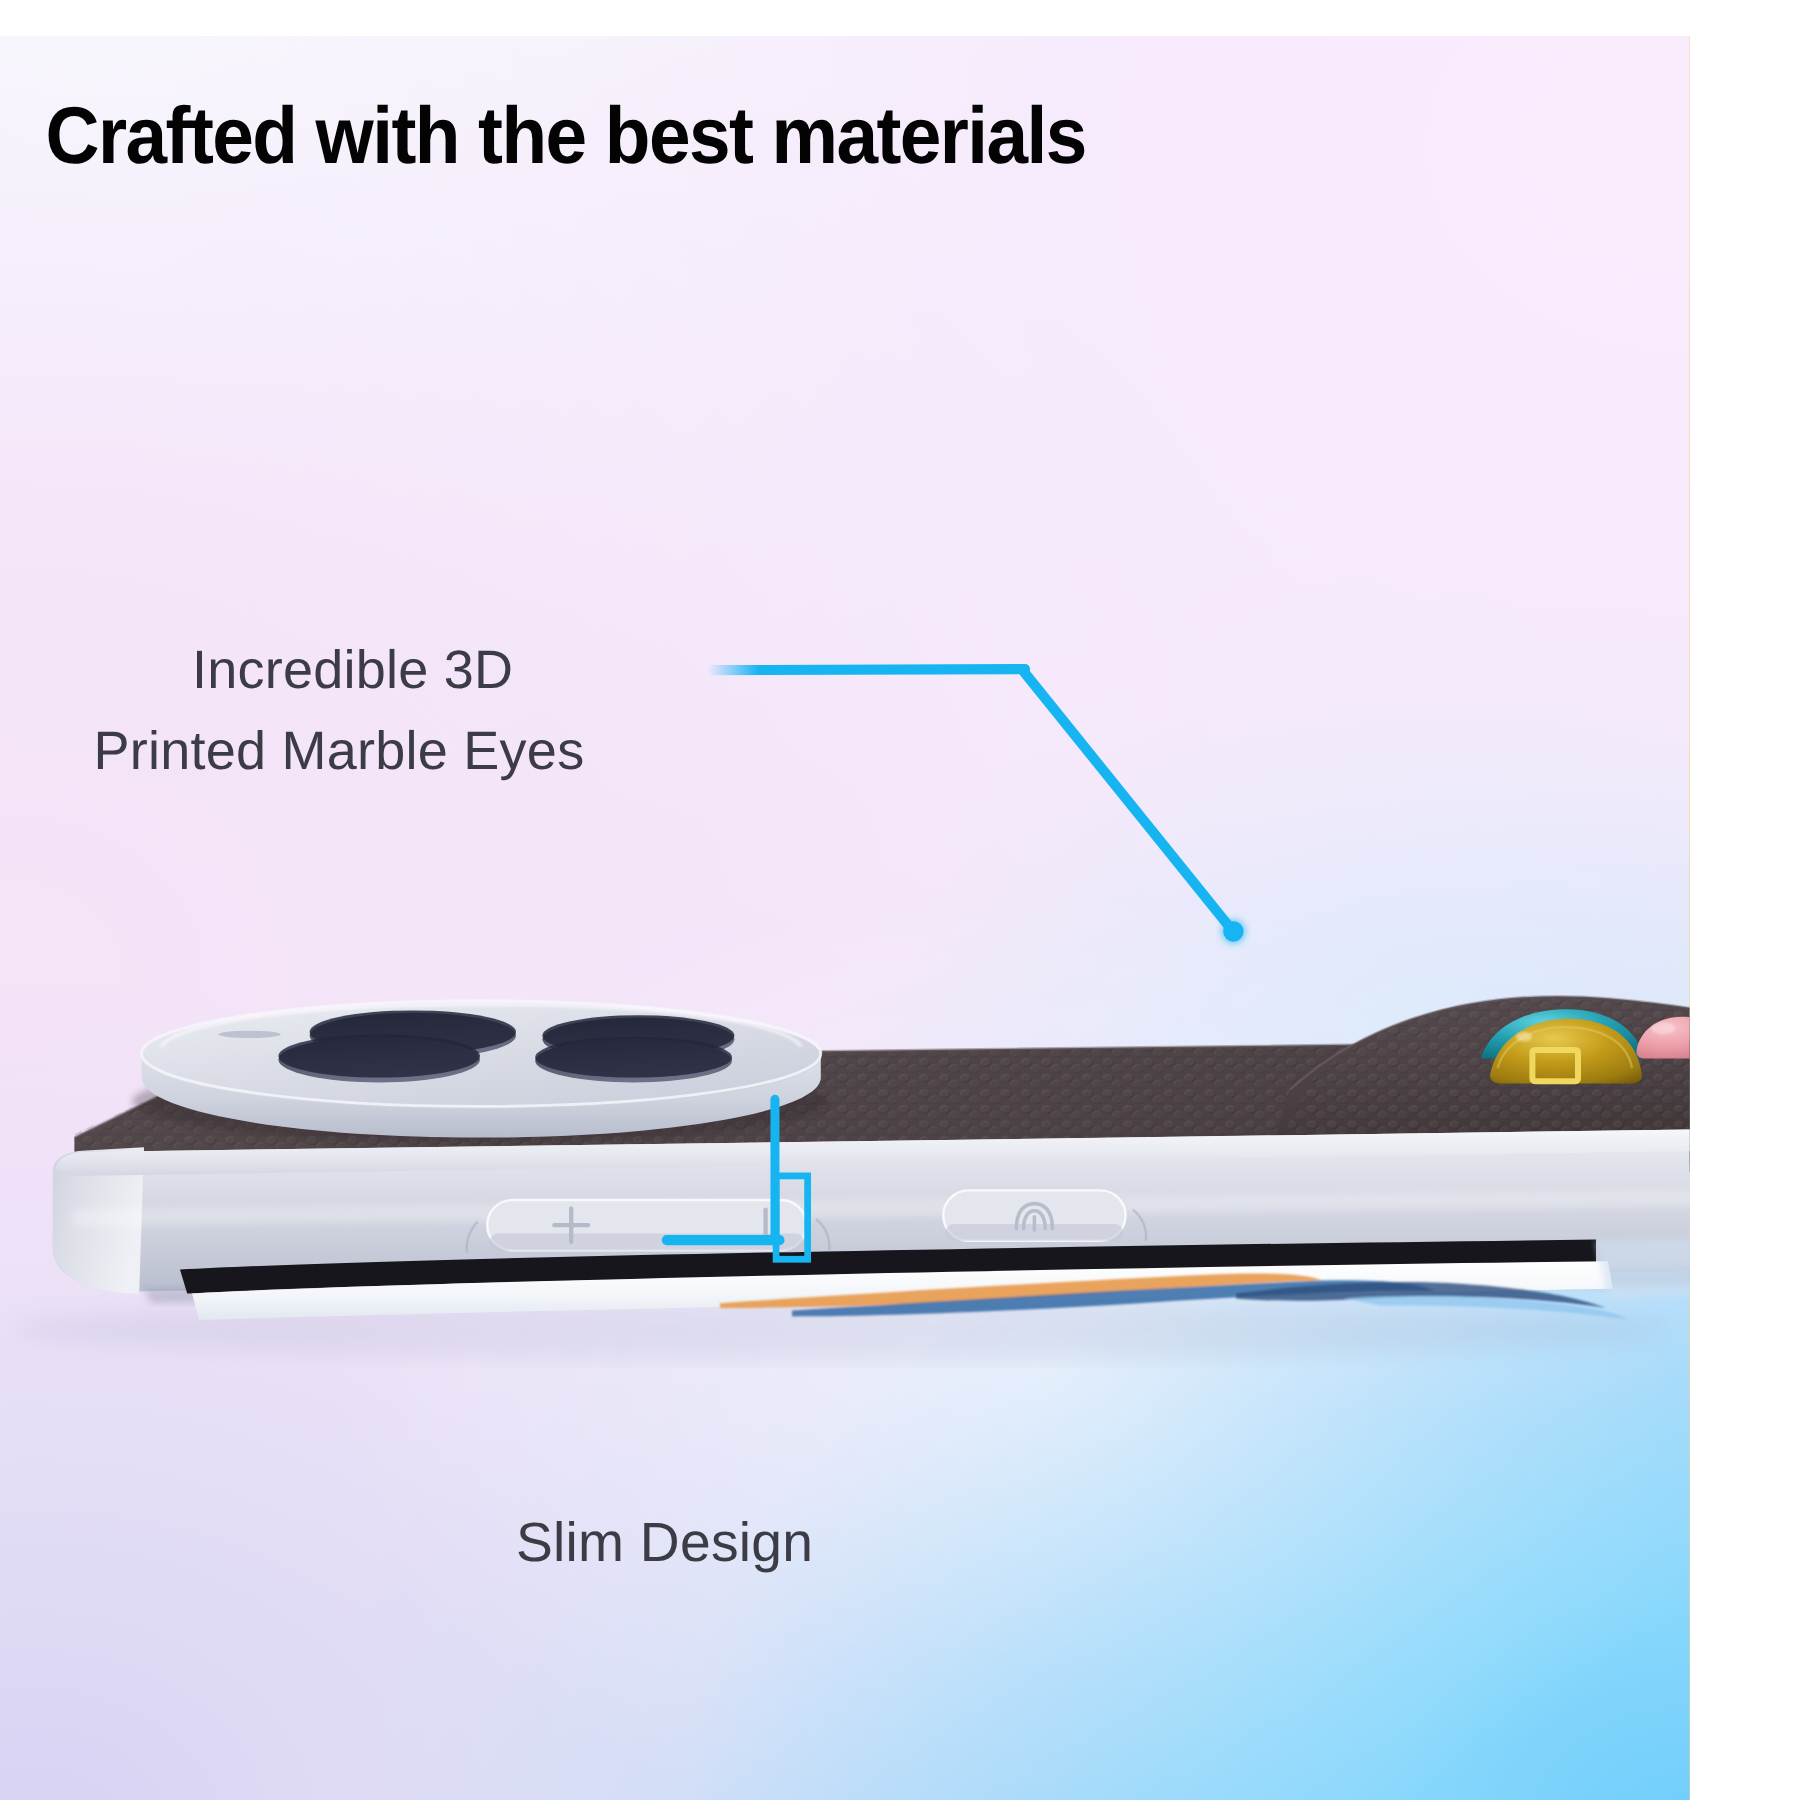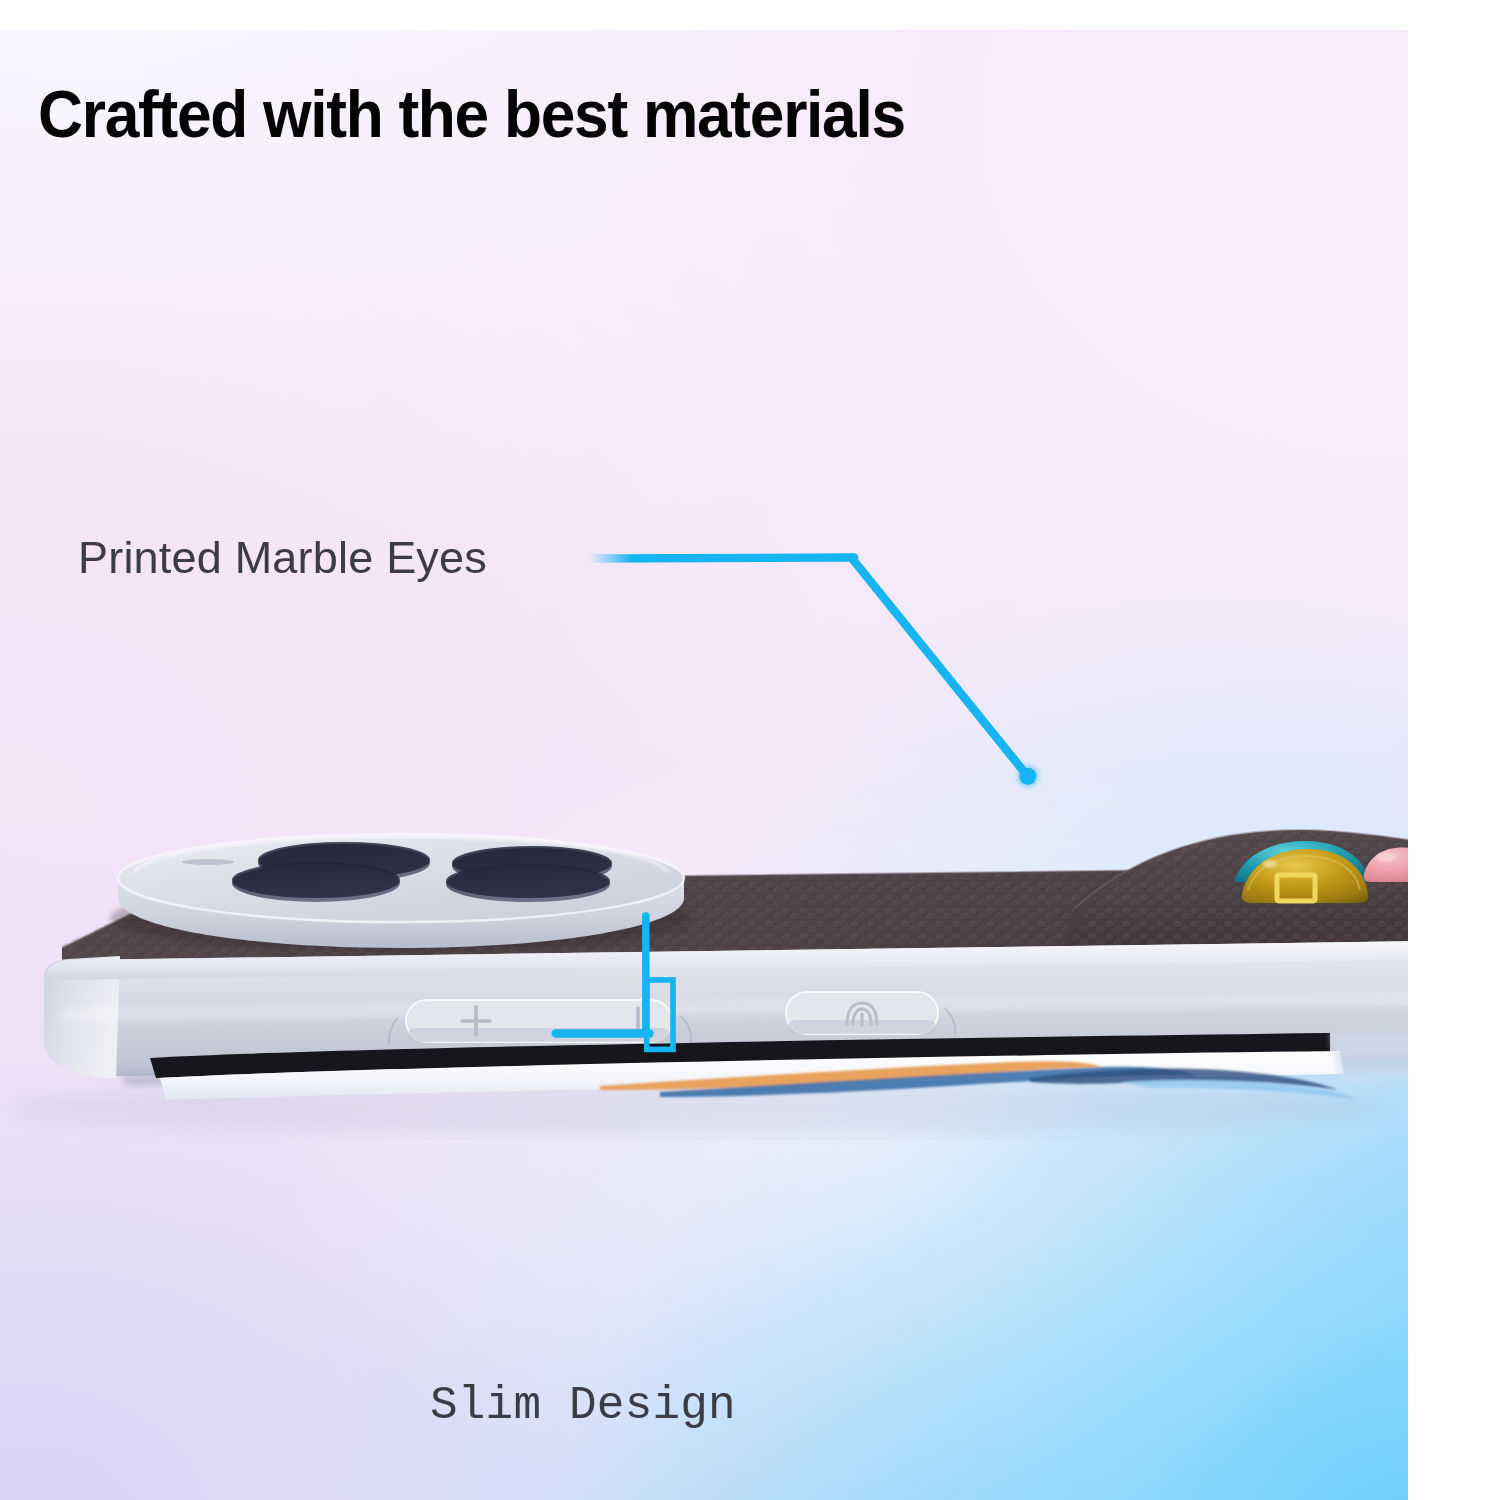--- a/index.html
+++ b/index.html
@@ -60,24 +60,23 @@
     letter-spacing:0.2px;
   }
   #callout-eyes{
     left:160px; top:494px;
     font-size:45px;
     line-height:1.52;
     text-align:left;
   }
   #callout-eyes .ln2{ margin-left:-82px;text-align:right; }
   #callout-slim{
-    left:430px; top:1349px;
+    left:430px; top:1228px;
     font-size:46px;
     line-height:1.2;
-    font-family:Liberation Mono, monospace;
   }
 
   
   .layer{ position:absolute; inset:0; }
   svg.layer{ overflow:visible; }
 
   
   #product{
     position:absolute;
     left:0; top:760px;
@@ -327,20 +326,21 @@
     </defs>
 
     <line x1="628" y1="563" x2="910" y2="562" stroke="url(#fadeStart)" stroke-width="9" stroke-linecap="round"></line>
 
     <line x1="907" y1="562" x2="1094" y2="794" stroke="#17b4f2" stroke-width="9" stroke-linecap="round"></line>
 
     <circle cx="1095" cy="795" r="9" fill="#17b4f2" filter="url(#glowLine)"></circle>
   </svg>
 
   <div class="callout" id="callout-eyes">
+    <div>Incredible 3D</div>
     <div class="ln2">Printed Marble Eyes</div>
   </div>
 
   <svg class="layer" viewBox="0 0 1500 1500">
 
     <g>
       <line x1="607" y1="948" x2="692" y2="948" stroke="url(#fadeBarLeft)" stroke-width="9" stroke-linecap="round"></line>
       <line x1="688" y1="944" x2="688" y2="1070" stroke="#17b4f2" stroke-width="8" stroke-linecap="round"></line>
       <line x1="692" y1="1069" x2="592" y2="1069" stroke="#17b4f2" stroke-width="9" stroke-linecap="round"></line>
     </g>

